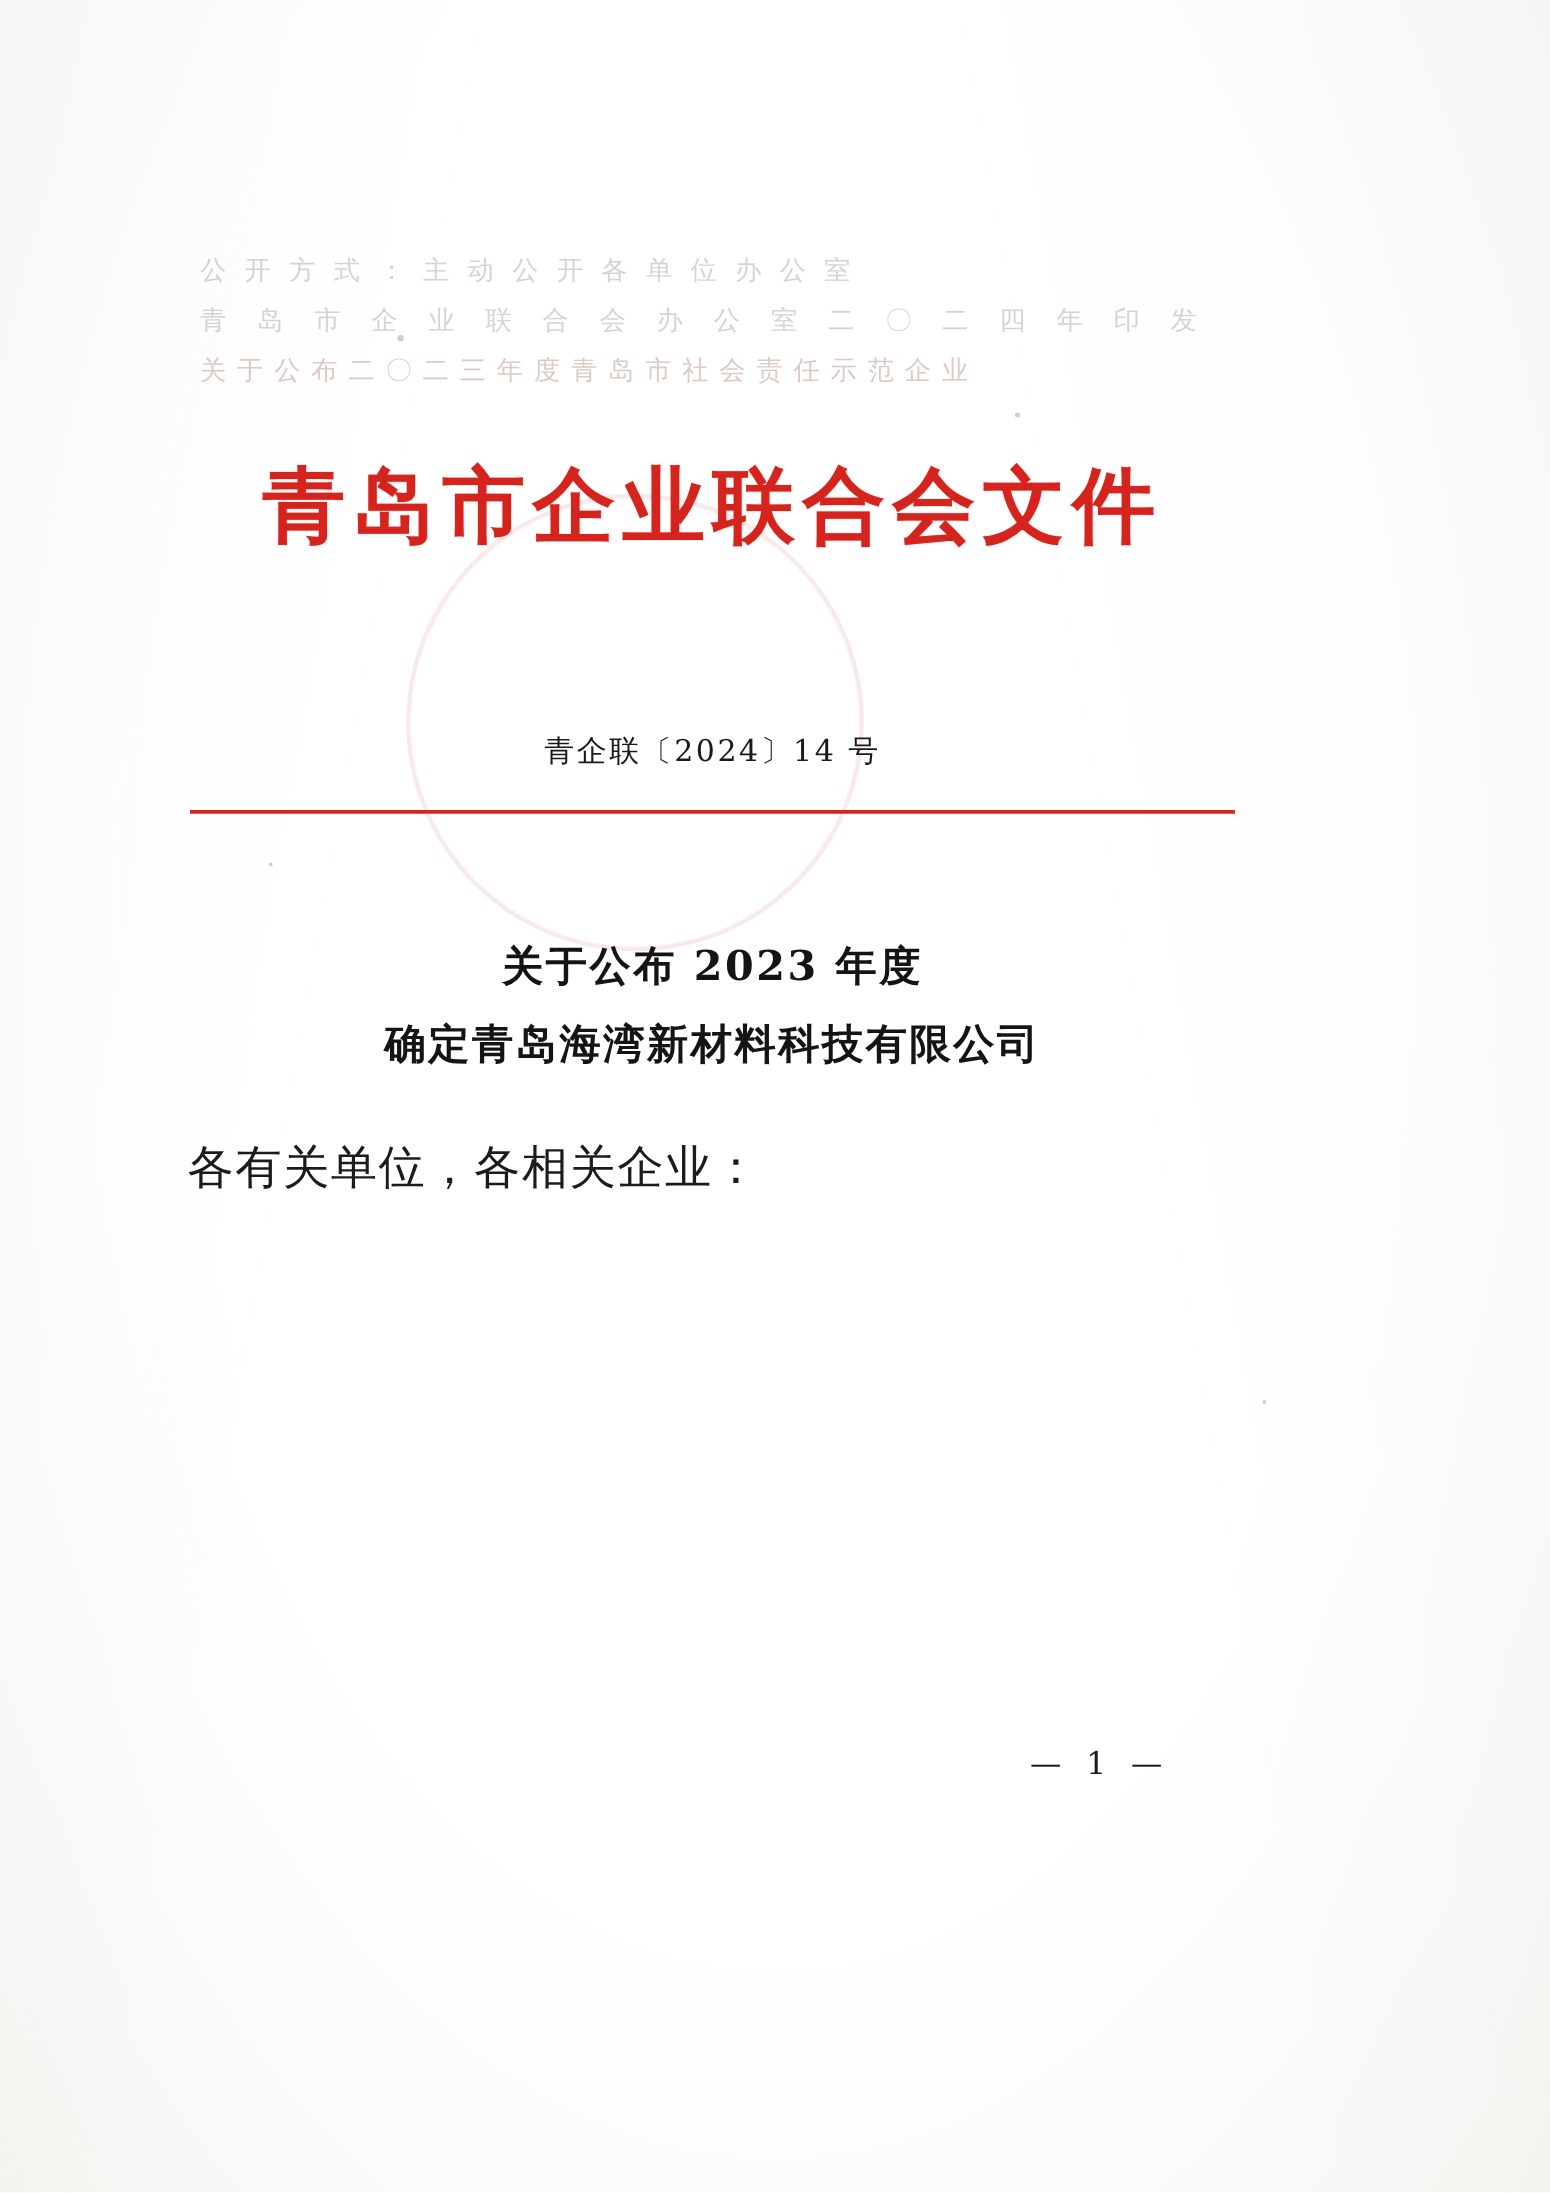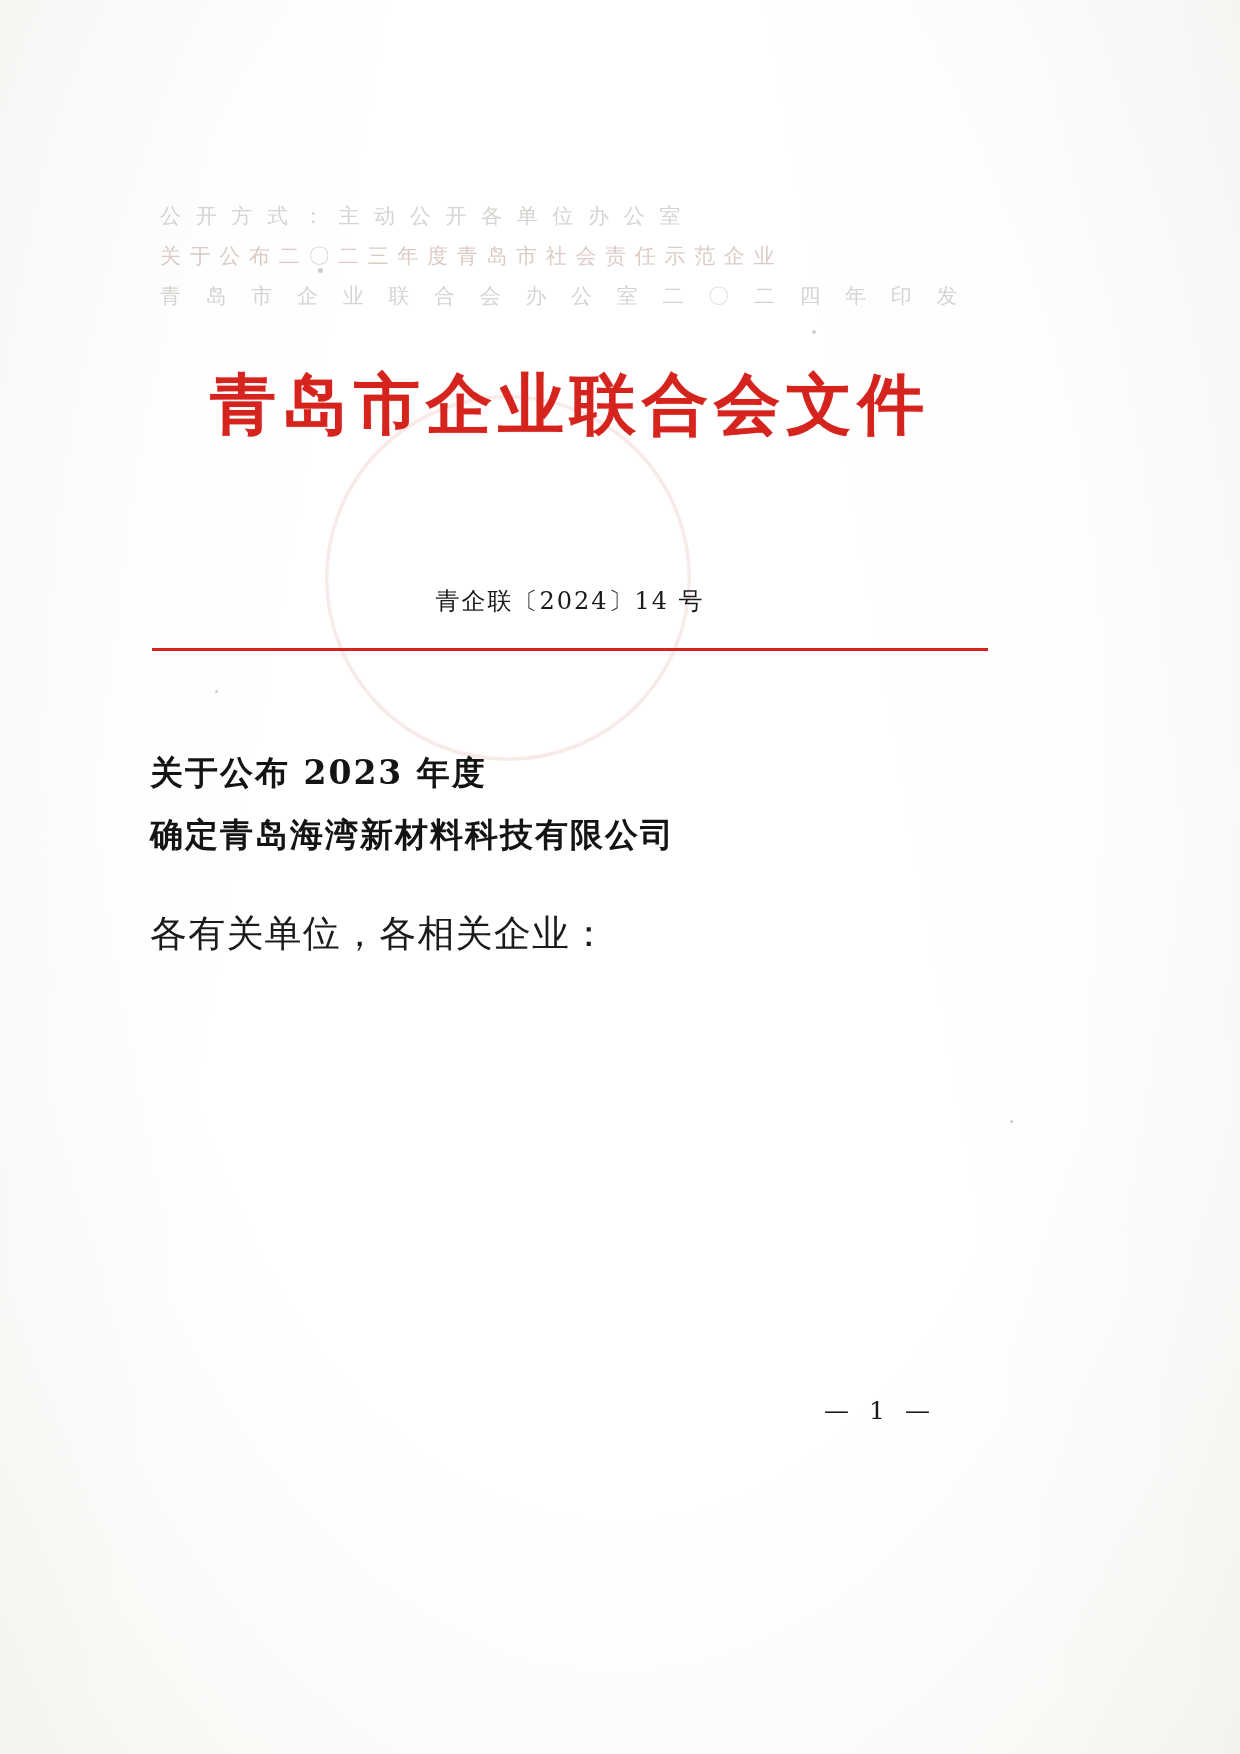--- a/index.html
+++ b/index.html
@@ -106,21 +106,21 @@
     width: 836px;
     height: 3px;
     background: #d5241d;
   }
 
   .title {
     position: absolute;
     top: 742px;
     left: 0;
     width: 840px;
-    text-align: left;
+    text-align: center;
     font-weight: 700;
     font-size: 33px;
     line-height: 62px;
     letter-spacing: 2px;
     color: #141414;
   }
 
   .body-text {
     position: absolute;
     top: 905px;
@@ -163,22 +163,22 @@
 </head>
 <body>
 
 <div class="page">
   <div class="paper-noise"></div>
 
   <div class="content">
 
     <div class="ghost-block">
       <div class="ghost-line l1">公 开 方 式 ： 主 动 公 开 各 单 位 办 公 室</div>
+      <div class="ghost-line l2">青 岛 市 企 业 联 合 会 办 公 室 二 〇 二 四 年 印 发</div>
       <div class="ghost-line l3">关 于 公 布 二 〇 二 三 年 度 青 岛 市 社 会 责 任 示 范 企 业</div>
-      <div class="ghost-line l2">青 岛 市 企 业 联 合 会 办 公 室 二 〇 二 四 年 印 发</div>
     </div>
 
     <div class="seal-ring"></div>
 
     <div class="masthead">青岛市企业联合会文件</div>
 
     <div class="doc-number">青企联〔2024〕14 号</div>
 
     <div class="red-rule"></div>
 

